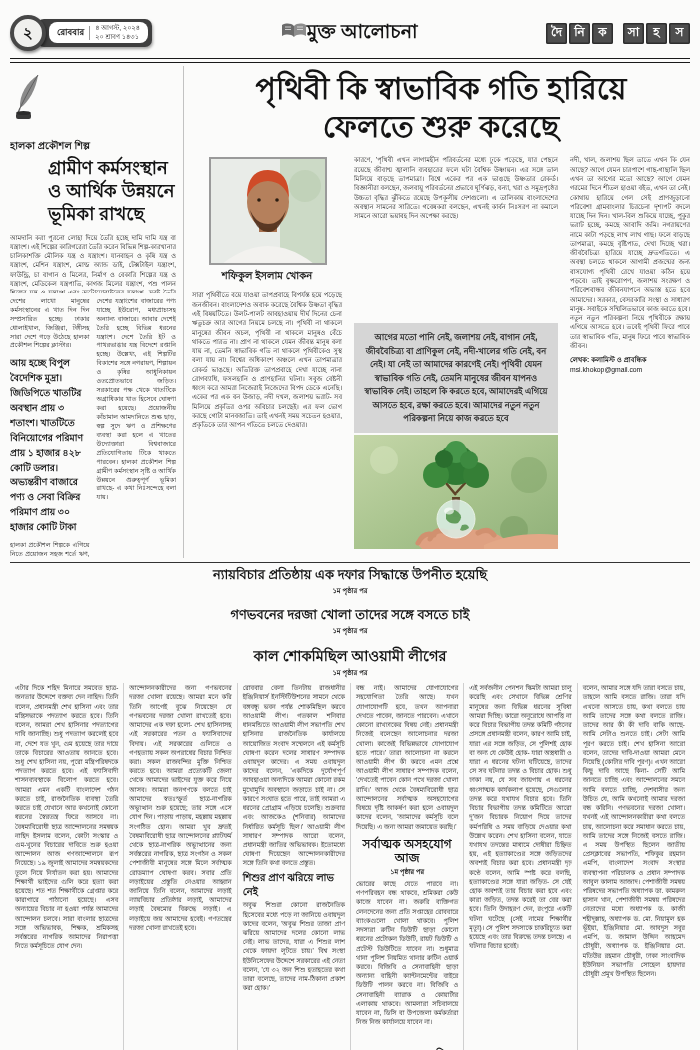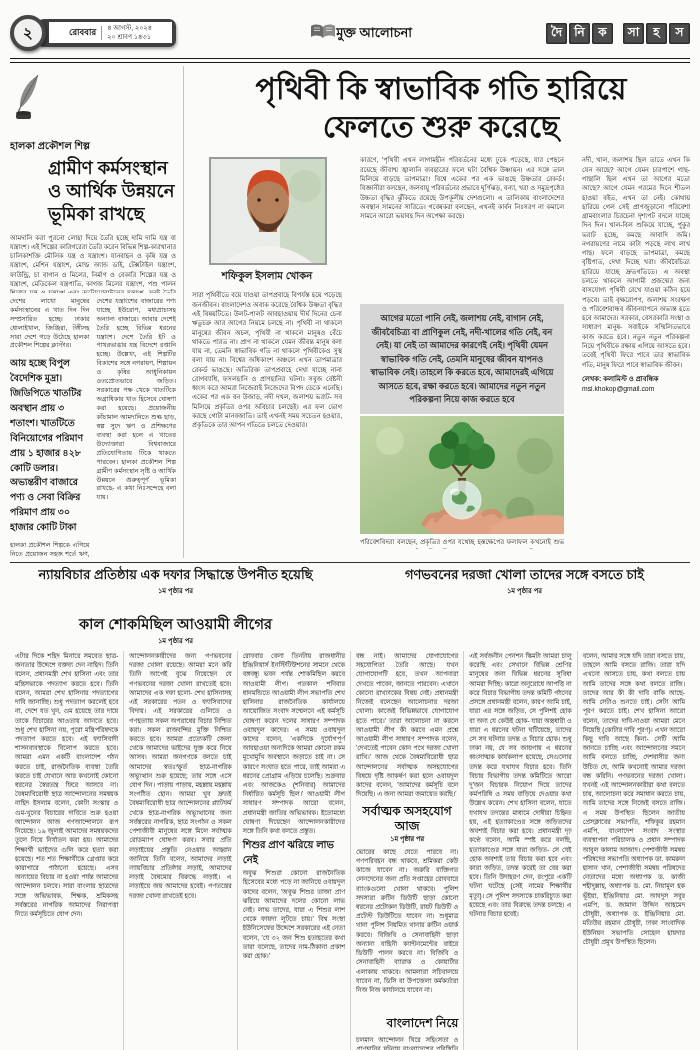--- a/index.html
+++ b/index.html
@@ -7,60 +7,60 @@
         font-family:"Liberation Sans","DejaVu Sans",sans-serif;color:#141414;overflow:hidden;
         box-shadow:0 0 4px rgba(0,0,0,.3);}
   
   .header{height:40px;margin:13px 10px 0;display:flex;align-items:center;justify-content:space-between;}
   .badge{display:flex;align-items:center;}
   .badge-circle{width:28px;height:28px;border-radius:50%;background:#f0f0ee;border:4px solid #474747;
       display:flex;align-items:center;justify-content:center;font-size:15px;font-weight:bold;z-index:2;
       box-shadow:1px 2px 3px rgba(0,0,0,.45);}
   .badge-pill{margin-left:-9px;background:#3f3f3f;border-radius:7px;padding:3px 4px 4px 12px;
       box-shadow:1px 2px 3px rgba(0,0,0,.35);}
-  .badge-inner{background:#fff;border-radius:0;display:flex;align-items:center;gap:5px;padding:2px 20px;}
+  .badge-inner{background:#fff;border-radius:8px;display:flex;align-items:center;gap:5px;padding:2px 8px;}
   .badge-day{font-size:8.5px;font-weight:bold;white-space:nowrap;}
   .badge-sep{width:1px;height:14px;background:#999;}
   .badge-dates{font-size:6.6px;line-height:1.35;white-space:nowrap;}
-  .sec{display:flex;gap:0;font-size:13px;font-weight:800;}
+  .sec{display:flex;align-items:center;gap:0;font-size:19px;font-weight:800;}
   .mh{display:flex;gap:2px;align-items:center;}
   .mh-box{width:21px;height:21px;background:#4e4e4e;color:#fff;font-weight:800;font-size:12px;
       display:flex;align-items:center;justify-content:center;border-radius:2px;box-shadow:inset 0 0 0 1.5px #2e2e2e;}
   .mh-gap{width:6px;}
   .rule-double{margin:5px 10px 0;border-top:1.8px solid #1a1a1a;border-bottom:0.9px solid #1a1a1a;height:2.6px;}
   
   .main-zone{display:flex;margin:3px 10px 0;height:492px;overflow:hidden;}
   .editorial{width:166px;min-width:166px;padding-right:7px;}
   .vdiv{width:1px;background:#c2c2c2;}
   .main-article{flex:1;padding-left:8px;}
   .ed-brand{display:flex;align-items:flex-end;gap:5px;padding:8px 0 6px;}
   .ed-label{font-size:23px;font-weight:800;letter-spacing:0.2px;}
   .ed-kicker{font-size:9.8px;font-weight:bold;margin-top:8px;}
   .ed-head{font-size:18px;font-weight:800;line-height:1.3;margin-top:2px;margin-left:38px;}
   .ed-intro{font-size:6.5px;line-height:1.42;text-align:justify;margin-top:6px;height:60px;overflow:hidden;}
   .ed-cols{display:flex;gap:7px;margin-top:4px;height:292px;overflow:hidden;}
   .ed-col{flex:1;font-size:6.3px;line-height:1.42;text-align:justify;}
   .ed-quote{font-size:9.3px;font-weight:bold;line-height:1.6;margin:6px 0;text-align:left;}
   .ma-head{font-size:30px;font-weight:800;text-align:center;line-height:1.28;margin:4px auto 9px;max-width:430px;}
-  .ma-grid{display:grid;grid-template-columns:150px 204px 1fr;gap:18px;height:394px;overflow:hidden;}
+  .ma-grid{display:grid;grid-template-columns:150px 204px 1fr;gap:12px;height:394px;overflow:hidden;}
   .ma-col{font-size:6.5px;line-height:1.43;text-align:justify;}
   .photo-wrap{width:116px;margin:2px auto 0;}
   .photo-svg{display:block;border:1px solid #9a9a9a;}
   .photo-cap{font-size:10px;font-weight:800;text-align:center;margin:3px 0 5px;}
   .qbox{background:#d6d6d6;color:#2a2a2a;padding:8px 10px;font-size:8.4px;font-weight:600;
-        line-height:1.6;text-align:center;margin:1px 0 0;}
+        line-height:1.6;text-align:center;margin:20px 0 0;}
   .globe{display:block;width:100%;height:118px;margin-top:2px;}
   .ma-c2-top{height:148px;overflow:hidden;}
   .ma-c2-bot{margin-top:3px;overflow:hidden;}
   .credit{font-size:6.8px;font-weight:bold;margin-top:4px;}
   .email{font-size:6.8px;}
   .hr-main{margin:4px 10px;border:none;border-top:1.2px solid #333;}
   
   .bz{margin:0 10px;}
-  .bz-heads{display:grid;grid-template-columns:1fr 1fr;gap:18px;align-items:start;}
+  .bz-heads{display:grid;grid-template-columns:1fr;gap:10px;align-items:start;}
   .bz-head{text-align:center;}
   .bz-title{font-size:13px;font-weight:800;line-height:1.25;}
   .bz-title.big{font-size:14.5px;}
   .bz-cont{font-size:6.8px;font-weight:bold;margin-top:2px;}
   .bz-cols{display:grid;grid-template-columns:repeat(6,1fr);margin-top:4px;height:438px;overflow:hidden;}
   .bcol{padding:0 5px;font-size:6.4px;line-height:1.44;text-align:justify;border-left:1px solid #cfcfcf;overflow:hidden;}
   .bcol:first-child{border-left:none;}
   .sub-inline{font-weight:800;font-size:10px;margin:3px 0 1px;text-align:left;}
   .sub-center{font-weight:800;font-size:12px;text-align:center;margin:6px 0 0;line-height:1.2;}
   .sub-cont{font-size:6.6px;font-weight:bold;text-align:center;margin:1px 0 3px;}

